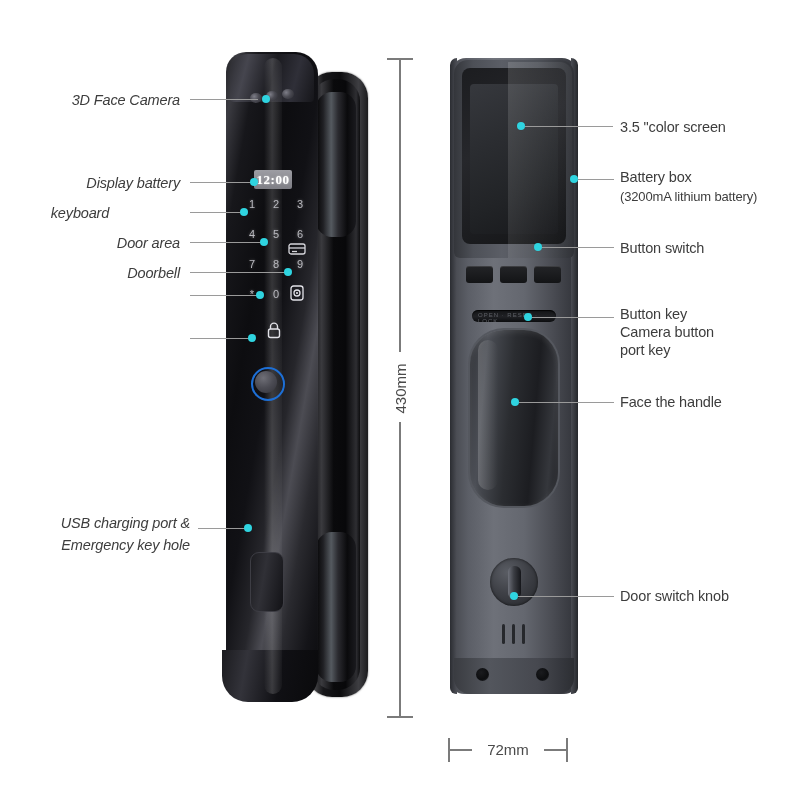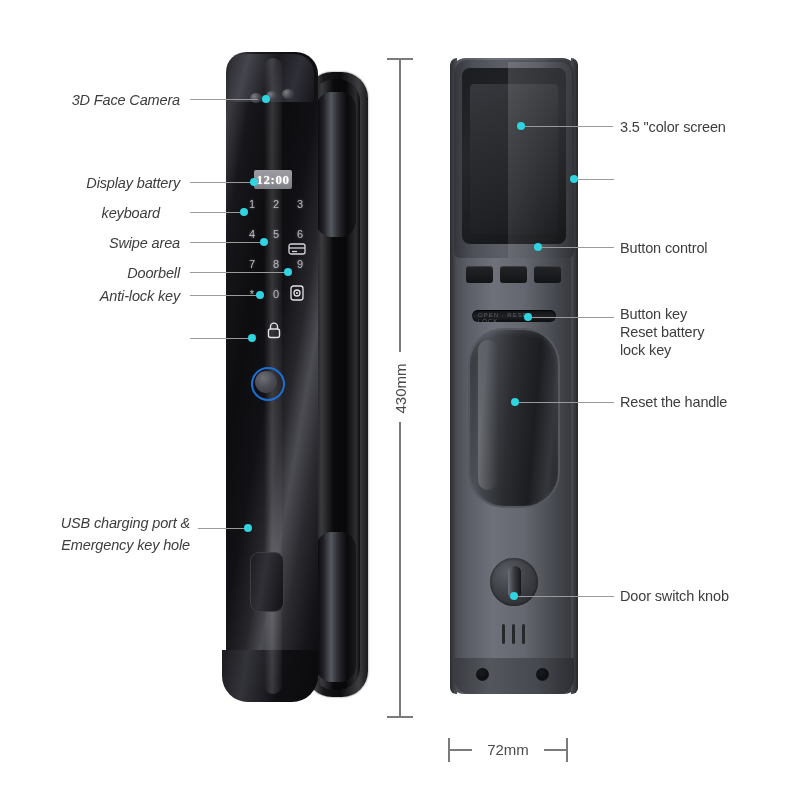--- a/index.html
+++ b/index.html
@@ -380,66 +380,69 @@
   <div class="dimtext-h" style="left:472px;top:741px;width:72px;text-align:center;">72mm</div>
 
   <div class="label right" style="left:0px;top:92px;width:180px;">3D Face Camera</div>
   <div class="leader" style="left:190px;top:99px;width:68px;"></div>
   <div class="dot" style="left:262px;top:95px;"></div>
 
   <div class="label right" style="left:0px;top:175px;width:180px;">Display battery</div>
   <div class="leader" style="left:190px;top:182px;width:62px;"></div>
   <div class="dot" style="left:250px;top:178px;"></div>
 
-  <div class="label right" style="left:0px;top:205px;width:160px;">keyboard</div>
+  <div class="label right" style="left:0px;top:205px;width:160px;text-align:center;">keyboard</div>
   <div class="leader" style="left:190px;top:212px;width:52px;"></div>
   <div class="dot" style="left:240px;top:208px;"></div>
 
-  <div class="label right" style="left:0px;top:235px;width:180px;">Swipe area</div>
+  <div class="label right" style="left:0px;top:235px;width:180px;">Door area</div>
   <div class="leader" style="left:190px;top:242px;width:72px;"></div>
   <div class="dot" style="left:260px;top:238px;"></div>
 
   <div class="label right" style="left:0px;top:265px;width:180px;">Doorbell</div>
   <div class="leader" style="left:190px;top:272px;width:96px;"></div>
   <div class="dot" style="left:284px;top:268px;"></div>
 
-  <div class="label right" style="left:0px;top:288px;width:180px;">Anti-lock key</div>
   <div class="leader" style="left:190px;top:295px;width:68px;"></div>
   <div class="dot" style="left:256px;top:291px;"></div>
 
   <div class="leader" style="left:190px;top:338px;width:60px;"></div>
   <div class="dot" style="left:248px;top:334px;"></div>
 
   <div class="label right" style="left:0px;top:512px;width:190px;line-height:22px;">
     <span>USB charging port &amp;</span><br>
     <span>Emergency key hole</span>
   </div>
   <div class="leader" style="left:198px;top:528px;width:48px;"></div>
   <div class="dot" style="left:244px;top:524px;"></div>
 
   <div class="dot" style="left:517px;top:122px;"></div>
   <div class="leader" style="left:525px;top:126px;width:88px;"></div>
   <div class="label left" style="left:620px;top:119px;">3.5 "color screen</div>
 
   <div class="dot" style="left:570px;top:175px;"></div>
   <div class="leader" style="left:578px;top:179px;width:36px;"></div>
+  <div class="label left" style="left:620px;top:167px;line-height:20px;">
+    <span>Battery box</span>
+    <span class="sub">(3200mA lithium battery)</span>
+  </div>
 
   <div class="dot" style="left:534px;top:243px;"></div>
   <div class="leader" style="left:542px;top:247px;width:72px;"></div>
-  <div class="label left" style="left:620px;top:240px;">Button control</div>
+  <div class="label left" style="left:620px;top:240px;">Button switch</div>
 
   <div class="dot" style="left:524px;top:313px;"></div>
   <div class="leader" style="left:532px;top:317px;width:82px;"></div>
   <div class="label left" style="left:620px;top:305px;line-height:18px;">
     <span>Button key</span><br>
-    <span>Reset battery</span><br>
-    <span>lock key</span>
+    <span>Camera button</span><br>
+    <span>port key</span>
   </div>
 
   <div class="dot" style="left:511px;top:398px;"></div>
   <div class="leader" style="left:519px;top:402px;width:95px;"></div>
-  <div class="label left" style="left:620px;top:394px;">Reset the handle</div>
+  <div class="label left" style="left:620px;top:394px;">Face the handle</div>
 
   <div class="dot" style="left:510px;top:592px;"></div>
   <div class="leader" style="left:518px;top:596px;width:96px;"></div>
   <div class="label left" style="left:620px;top:588px;">Door switch knob</div>
 
 </div>
 
 </body></html>

